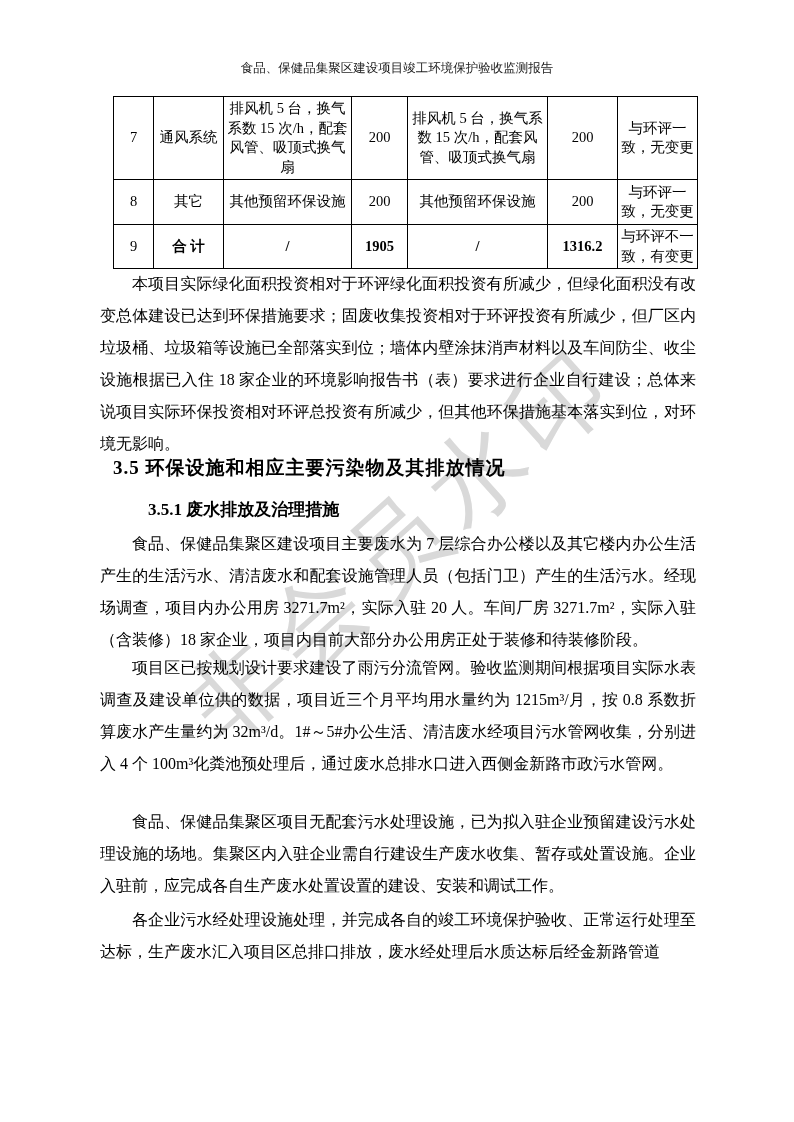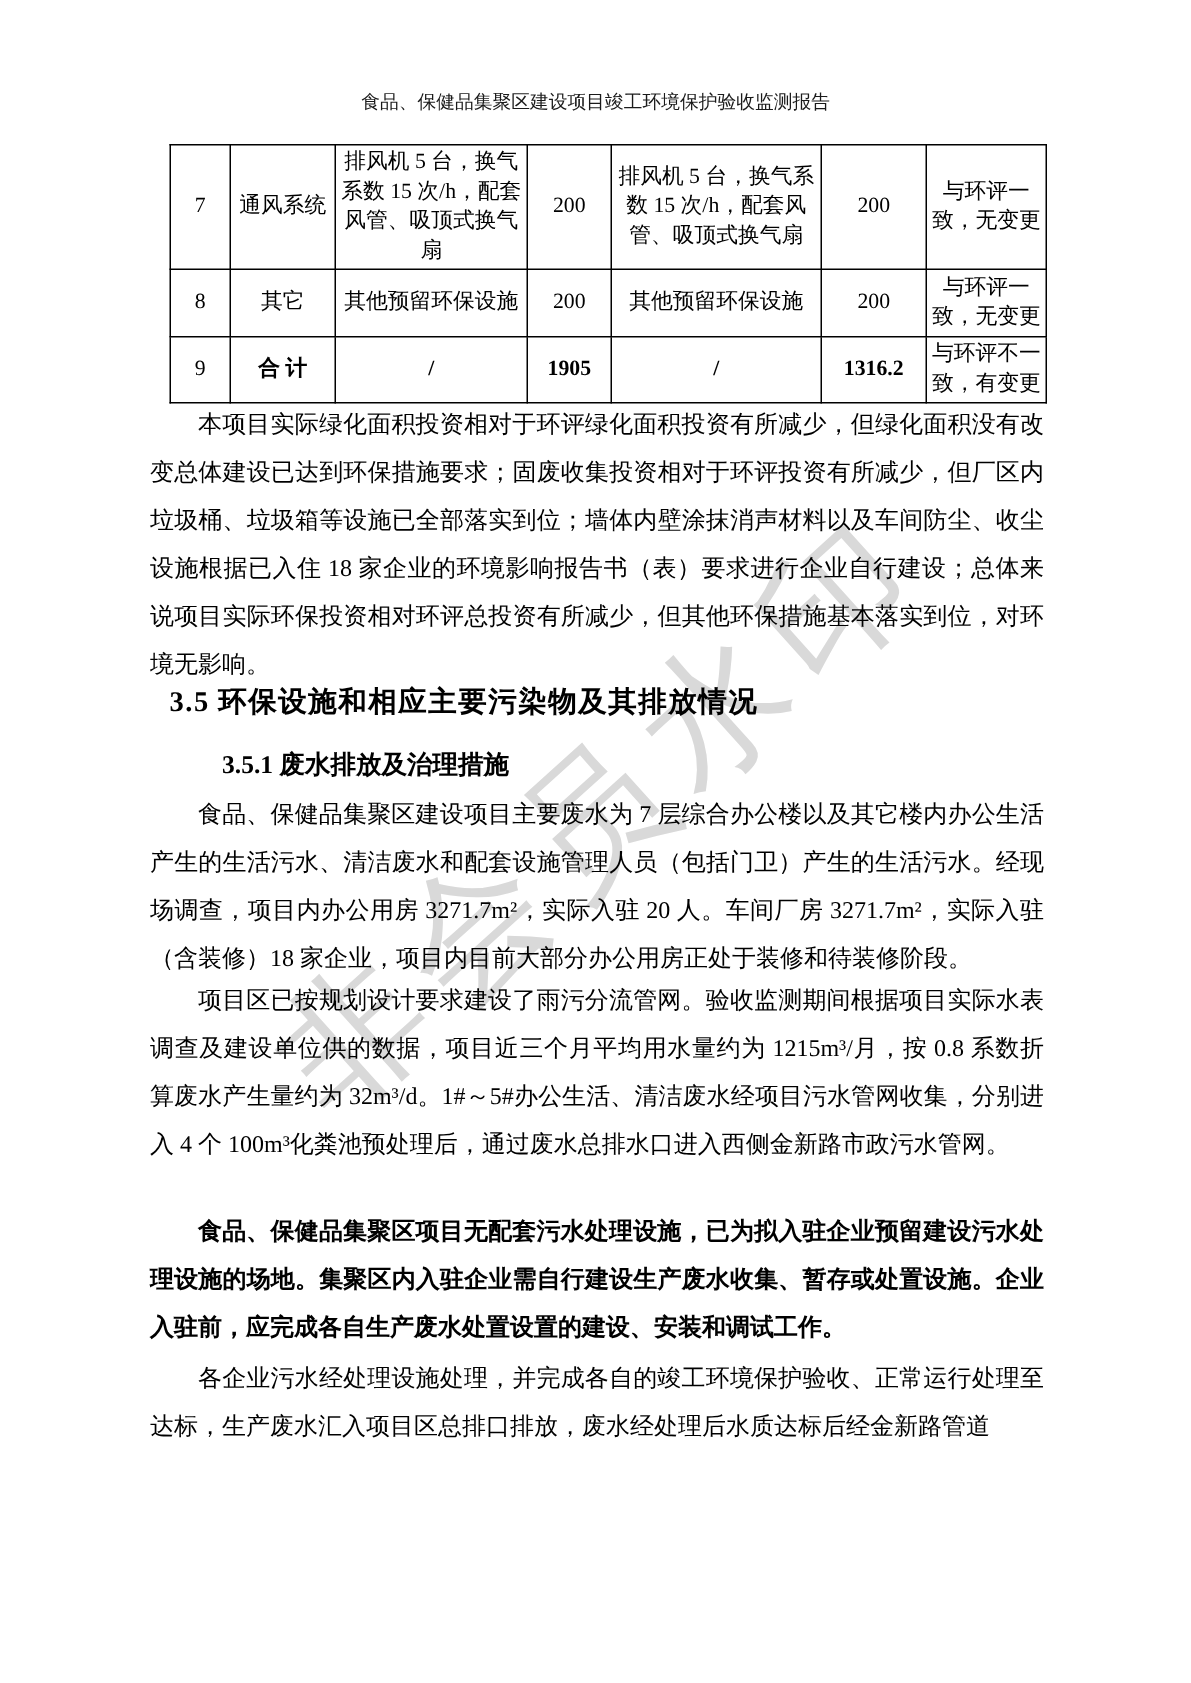--- a/index.html
+++ b/index.html
@@ -49,21 +49,21 @@
   .bold{font-weight:bold;}
   .para{
     position:absolute;left:100px;width:596px;
     font-size:16px;line-height:32px;
     text-align:justify;text-indent:32px;
     word-break:break-all;
   }
   .p1{top:268px;}
   .p2{top:528px;}
   .p3{top:652px;}
-  .p4{top:806px;font-weight:bold;}
+  .p4{top:806px;}
   .p5{top:904px;}
   .h35{
     position:absolute;left:113px;top:455px;
     font-size:19px;font-weight:bold;letter-spacing:1px;
   }
   .h351{
     position:absolute;left:148px;top:498px;
     font-size:17px;font-weight:bold;text-align:center;
   }
   .doc-footer{

